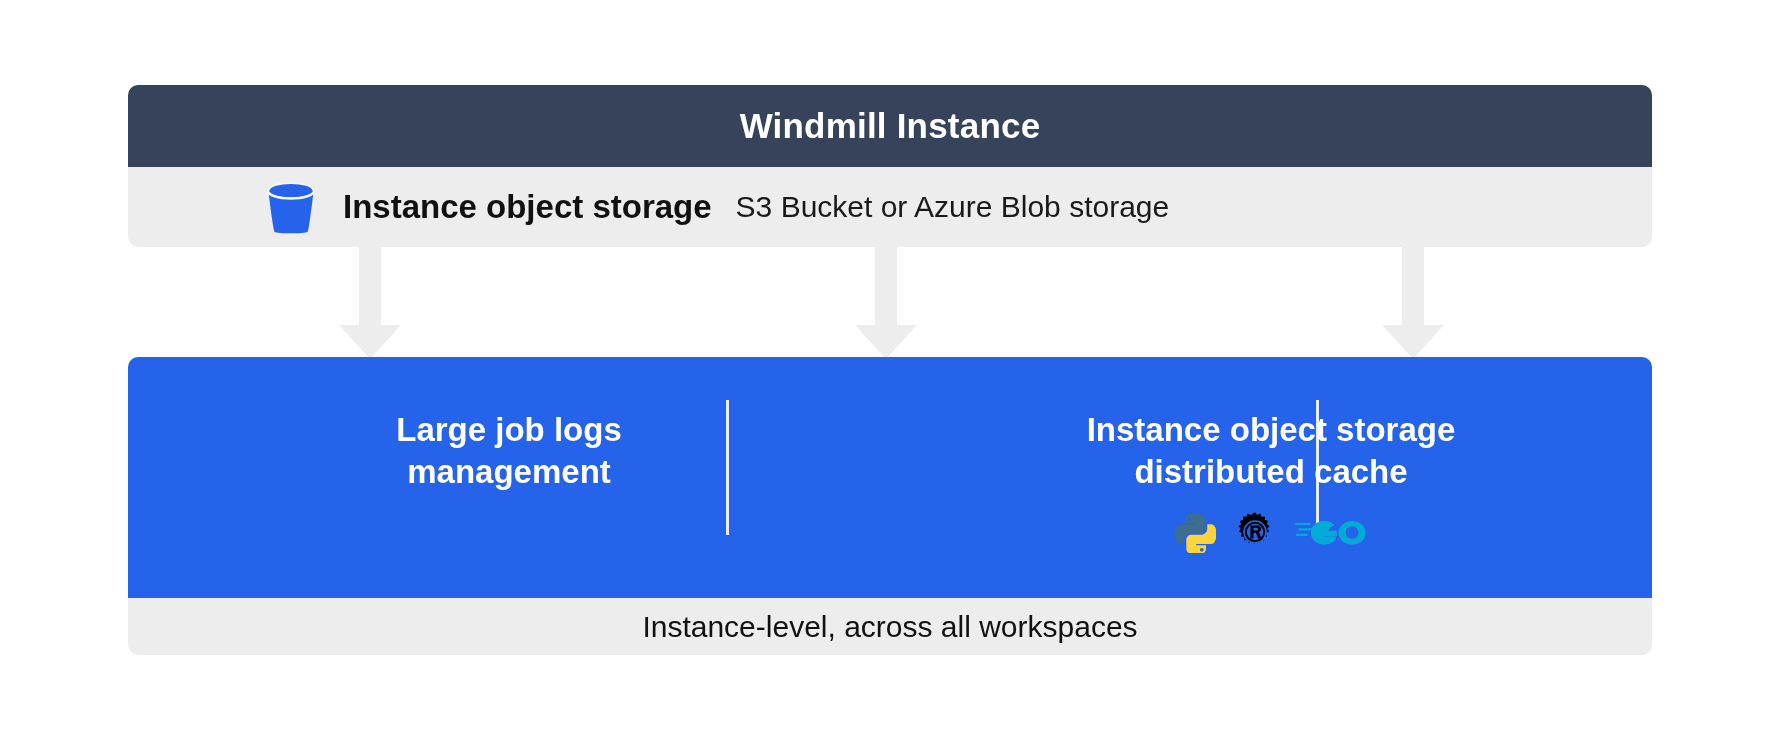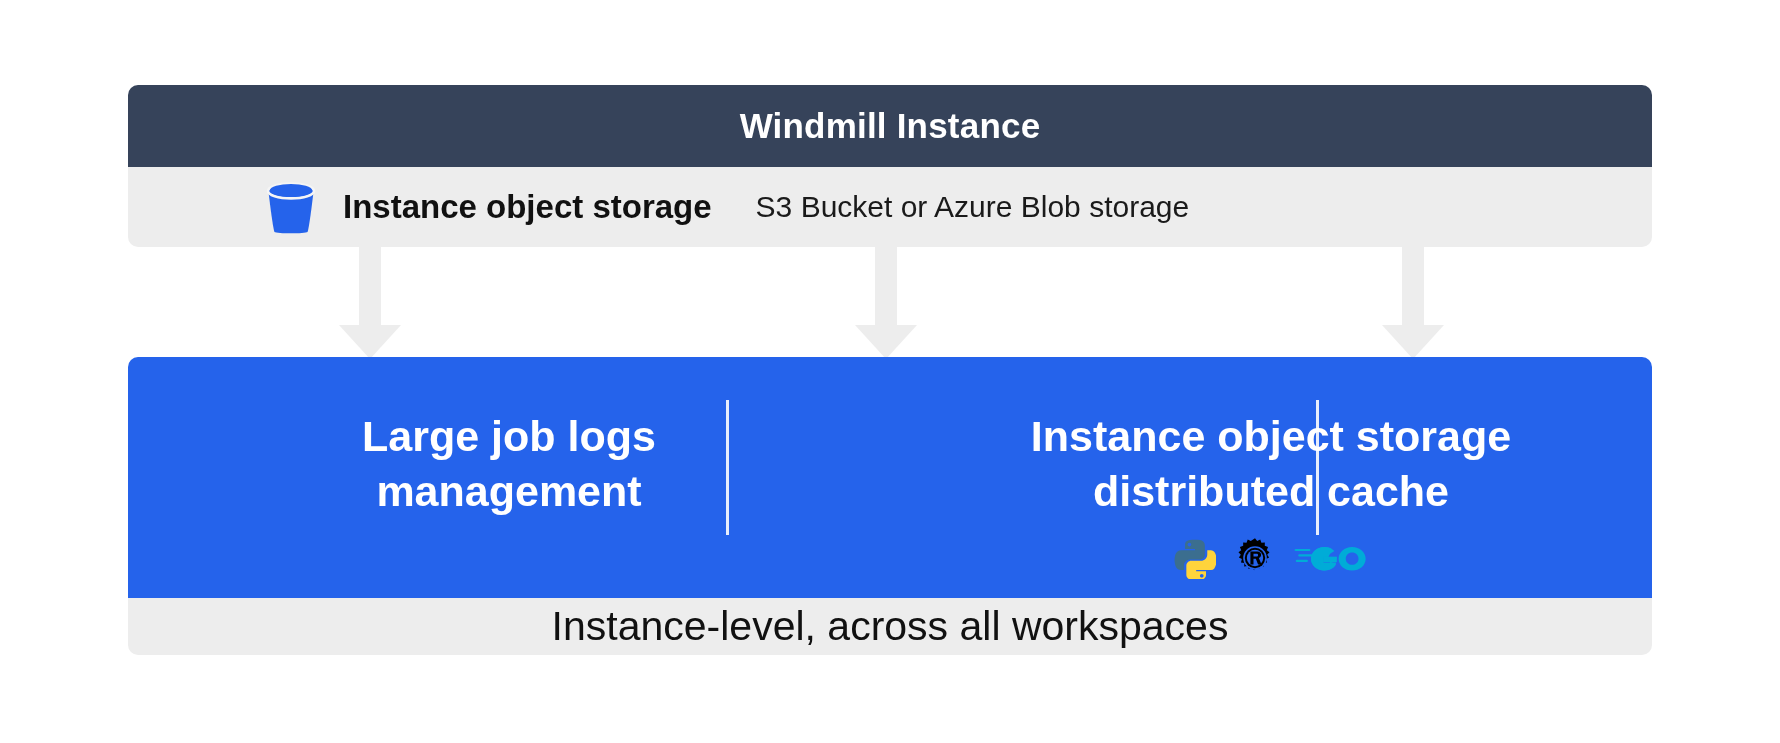--- a/index.html
+++ b/index.html
@@ -64,21 +64,21 @@
     color: #111111;
     font-size: 33px;
     font-weight: bold;
     white-space: nowrap;
   }
   .subtitle-note {
     color: #1a1a1a;
     font-size: 30px;
     font-weight: normal;
     white-space: nowrap;
-    margin-left: 44px;
+    margin-left: 24px;
     text-align: center;
   }
 
   
   .arrow {
     position: absolute;
     top: 247px;
     width: 62px;
     height: 112px;
   }
@@ -117,21 +117,21 @@
     flex: 1 1 0;
     display: flex;
     flex-direction: column;
     align-items: center;
     justify-content: flex-start;
     padding-top: 52px;
     position: relative;
   }
   .col-title {
     color: #ffffff;
-    font-size: 43px;
+    font-size: 33px;
     font-weight: bold;
     line-height: 1.28;
     text-align: center;
     white-space: pre-line;
   }
   .divider {
     position: absolute;
     top: 43px;
     width: 3px;
     height: 135px;
@@ -157,21 +157,21 @@
     width: 1524px;
     height: 57px;
     background: #ededed;
     border-radius: 0 0 10px 10px;
     display: flex;
     align-items: center;
     justify-content: center;
   }
   .footer-text {
     color: #111111;
-    font-size: 41px;
+    font-size: 30px;
     font-weight: normal;
   }
 </style>
 </head>
 <body>
 
 <div class="canvas">
 
   <div class="top-card">
 

